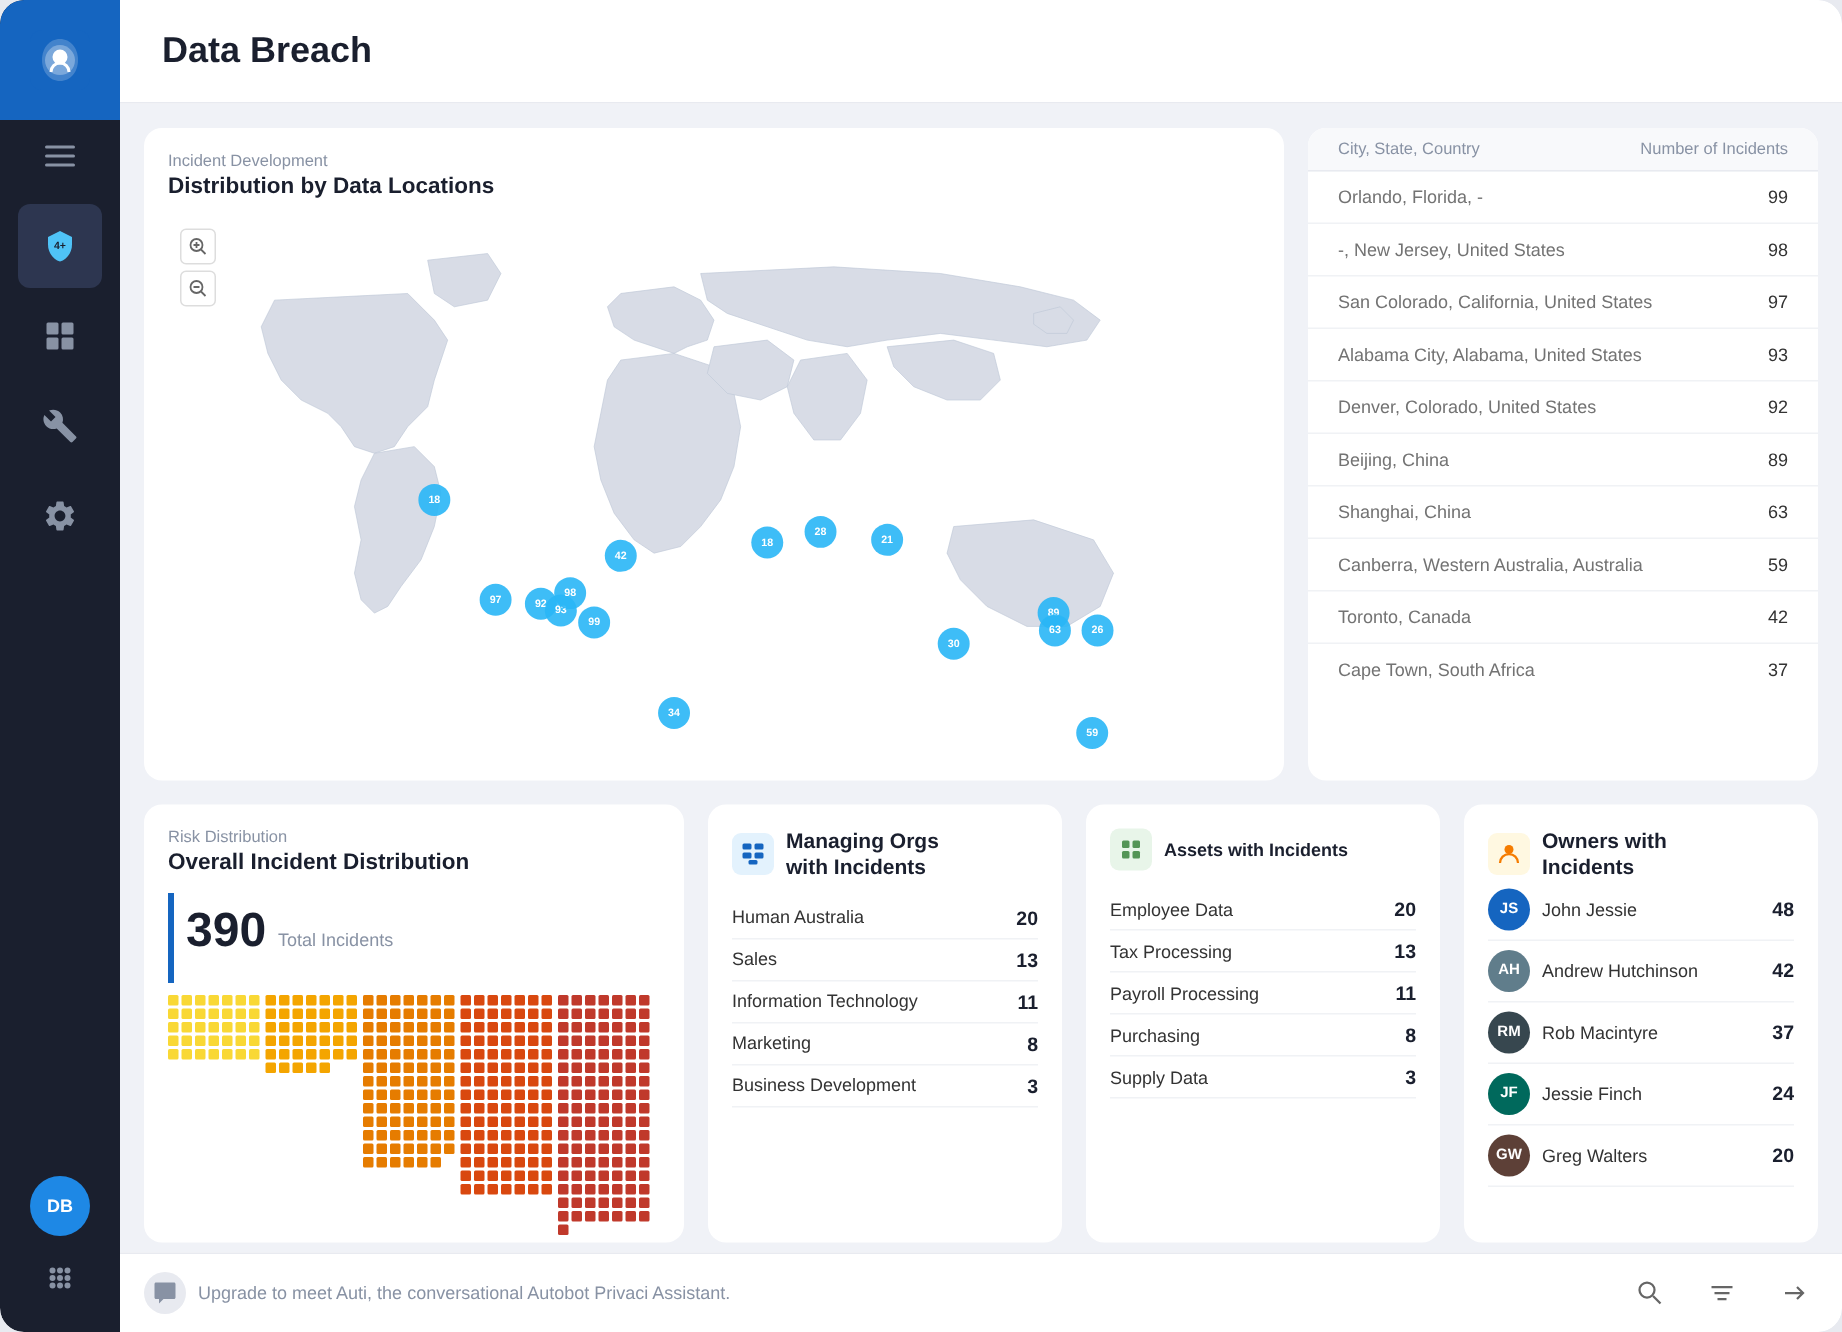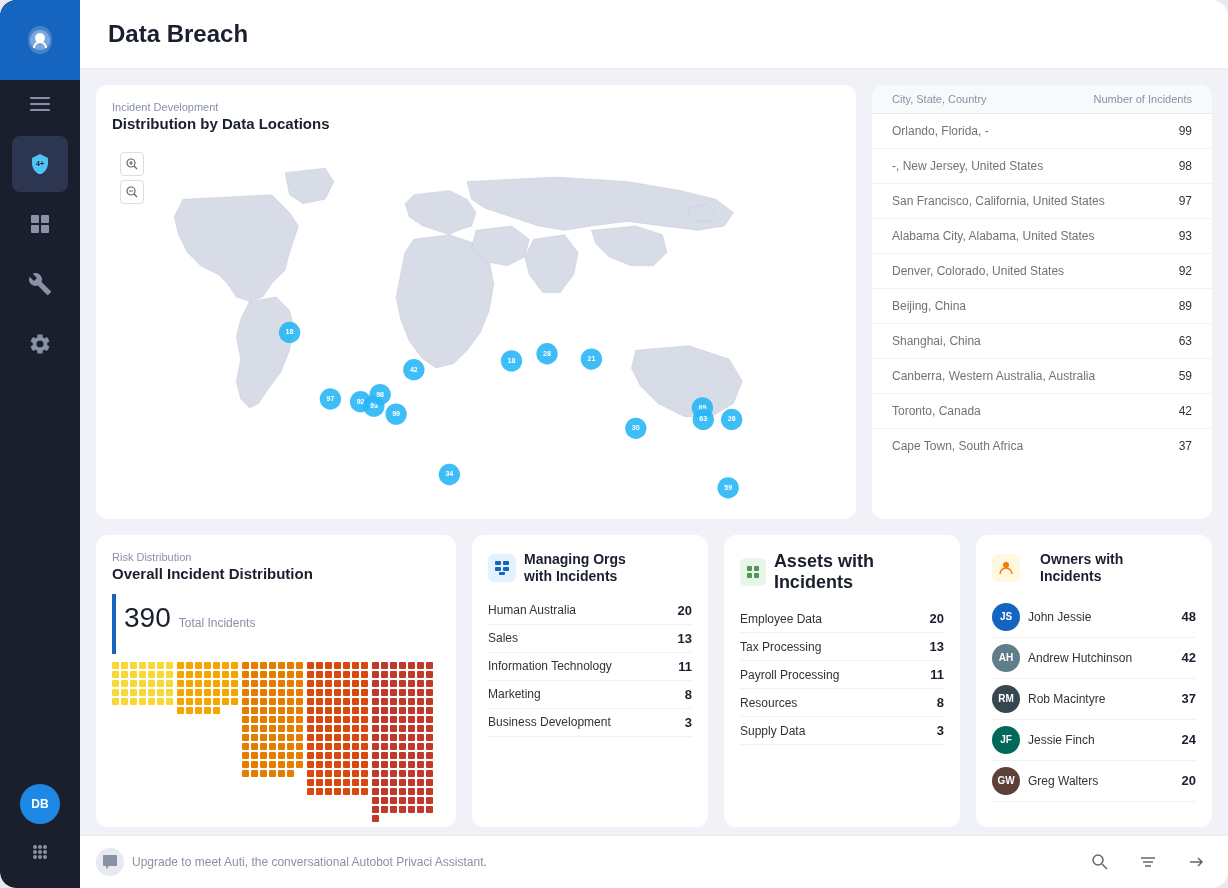--- a/index.html
+++ b/index.html
@@ -56,21 +56,21 @@
     .location-item:last-child { border-bottom: none; }
     .location-name { font-size: 12px; color: #737373; flex: 1; }
     .location-count { font-size: 12px; color: #333; font-weight: 500; }
 
     
     .bottom-row { display: flex; gap: 16px; height: 292px; }
 
     
     .risk-card { width: 360px; background: white; border-radius: 12px; padding: 16px; display: flex; flex-direction: column; flex-shrink: 0; }
     .total-incidents { display: flex; align-items: baseline; gap: 8px; margin-bottom: 12px; }
-    .total-number { font-size: 28px; font-weight: 400; color: #1a1f2e; line-height: 1; }
+    .total-number { font-size: 32px; font-weight: 700; color: #1a1f2e; line-height: 1; }
     .total-label { font-size: 12px; color: #8892a4; }
     .risk-bar-left { width: 4px; background: #1565c0; height: 60px; flex-shrink: 0; }
     .total-section { display: flex; gap: 8px; align-items: center; }
 
     
     .dot-grid { display: flex; gap: 2px; margin: 8px 0; flex: 1; }
     .dot { width: 7px; height: 7px; border-radius: 1px; }
 
     
     .orgs-card { flex: 1; background: white; border-radius: 12px; padding: 16px; overflow: hidden; }
@@ -78,28 +78,28 @@
     .orgs-icon { width: 28px; height: 28px; background: #e3f2fd; border-radius: 6px; display: flex; align-items: center; justify-content: center; }
     .orgs-title { font-size: 14px; font-weight: 600; color: #1a1f2e; line-height: 1.2; }
     .org-item { display: flex; justify-content: space-between; align-items: center; padding: 6px 0; border-bottom: 1px solid #f0f2f5; }
     .org-name { font-size: 12px; color: #333; }
     .org-count { font-size: 13px; font-weight: 600; color: #1a1f2e; }
 
     
     .assets-card { flex: 1; background: white; border-radius: 12px; padding: 16px; overflow: hidden; }
     .assets-header { display: flex; align-items: center; gap: 8px; margin-bottom: 12px; }
     .assets-icon { width: 28px; height: 28px; background: #e8f5e9; border-radius: 6px; display: flex; align-items: center; justify-content: center; }
-    .assets-title { font-size: 18px; font-weight: 600; color: #1a1f2e; }
+    .assets-title { font-size: 12px; font-weight: 600; color: #1a1f2e; }
     .asset-item { display: flex; justify-content: space-between; align-items: center; padding: 6px 0; border-bottom: 1px solid #f0f2f5; }
     .asset-name { font-size: 12px; color: #333; }
     .asset-count { font-size: 13px; font-weight: 600; color: #1a1f2e; }
 
     
     .owners-card { flex: 1; background: white; border-radius: 12px; padding: 16px; overflow: hidden; }
-    .owners-header { display: flex; align-items: center; gap: 20px; margin-bottom: 12px; }
+    .owners-header { display: flex; align-items: center; gap: 8px; }
     .owners-icon { width: 28px; height: 28px; background: #fff8e1; border-radius: 6px; display: flex; align-items: center; justify-content: center; }
     .owners-title { font-size: 14px; font-weight: 600; color: #1a1f2e; line-height: 1.2; }
     .owner-item { display: flex; justify-content: space-between; align-items: center; padding: 6px 0; border-bottom: 1px solid #f0f2f5; }
     .owner-left { display: flex; align-items: center; gap: 8px; }
     .owner-avatar { width: 28px; height: 28px; border-radius: 50%; background: #ccc; overflow: hidden; display: flex; align-items: center; justify-content: center; font-size: 10px; font-weight: bold; color: white; flex-shrink: 0; }
     .owner-name { font-size: 12px; color: #333; }
     .owner-count { font-size: 13px; font-weight: 600; color: #1a1f2e; }
 
     
     .footer { background: white; padding: 10px 16px; display: flex; align-items: center; justify-content: space-between; border-top: 1px solid #e8eaf0; }
@@ -323,21 +323,21 @@
           <div class="locations-list" id="locations-list">
               <div class="location-item">
                 <span class="location-name">Orlando, Florida, -</span>
                 <span class="location-count">99</span>
               </div>
               <div class="location-item">
                 <span class="location-name">-, New Jersey, United States</span>
                 <span class="location-count">98</span>
               </div>
               <div class="location-item">
-                <span class="location-name">San Francisco, California, United States</span>
+                <span class="location-name">San Colorado, California, United States</span>
                 <span class="location-count">97</span>
               </div>
               <div class="location-item">
                 <span class="location-name">Alabama City, Alabama, United States</span>
                 <span class="location-count">93</span>
               </div>
               <div class="location-item">
                 <span class="location-name">Denver, Colorado, United States</span>
                 <span class="location-count">92</span>
               </div>
@@ -955,21 +955,21 @@
               </div>
               <div class="asset-item">
                 <span class="asset-name">Tax Processing</span>
                 <span class="asset-count">13</span>
               </div>
               <div class="asset-item">
                 <span class="asset-name">Payroll Processing</span>
                 <span class="asset-count">11</span>
               </div>
               <div class="asset-item">
-                <span class="asset-name">Resources</span>
+                <span class="asset-name">Purchasing</span>
                 <span class="asset-count">8</span>
               </div>
               <div class="asset-item">
                 <span class="asset-name">Supply Data</span>
                 <span class="asset-count">3</span>
               </div>
             </div>
         </div>
 
         <div class="owners-card">

